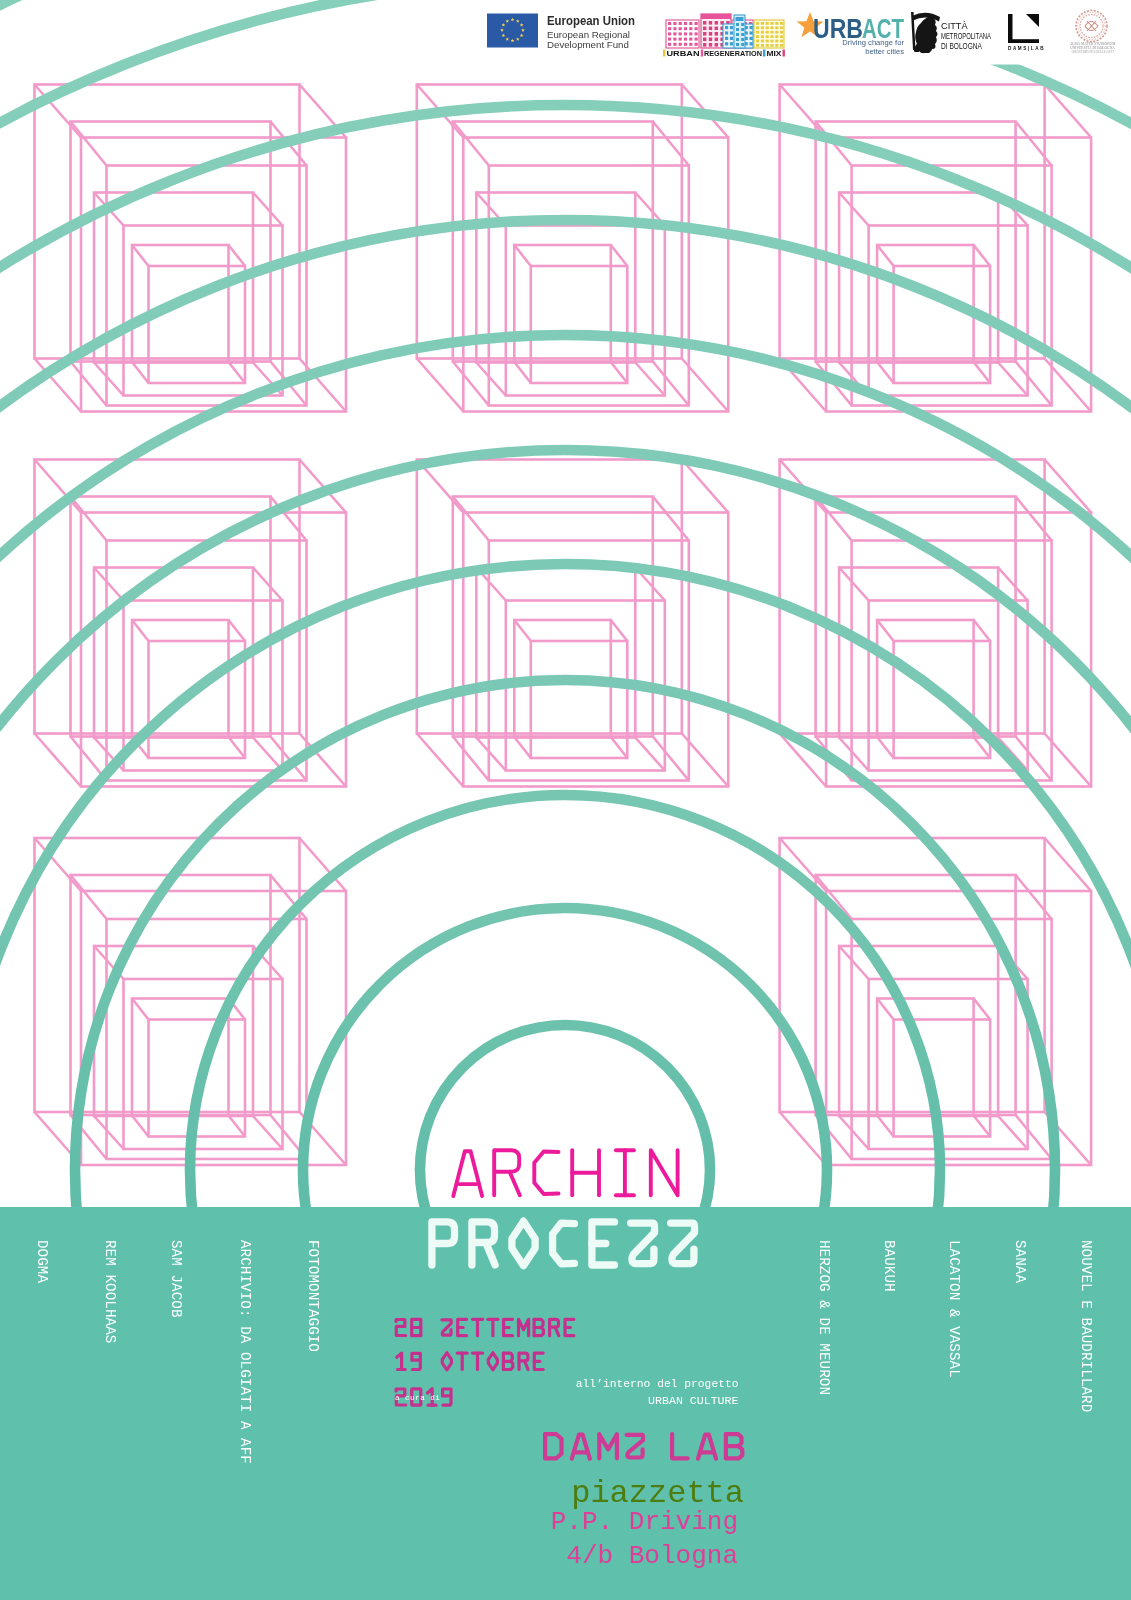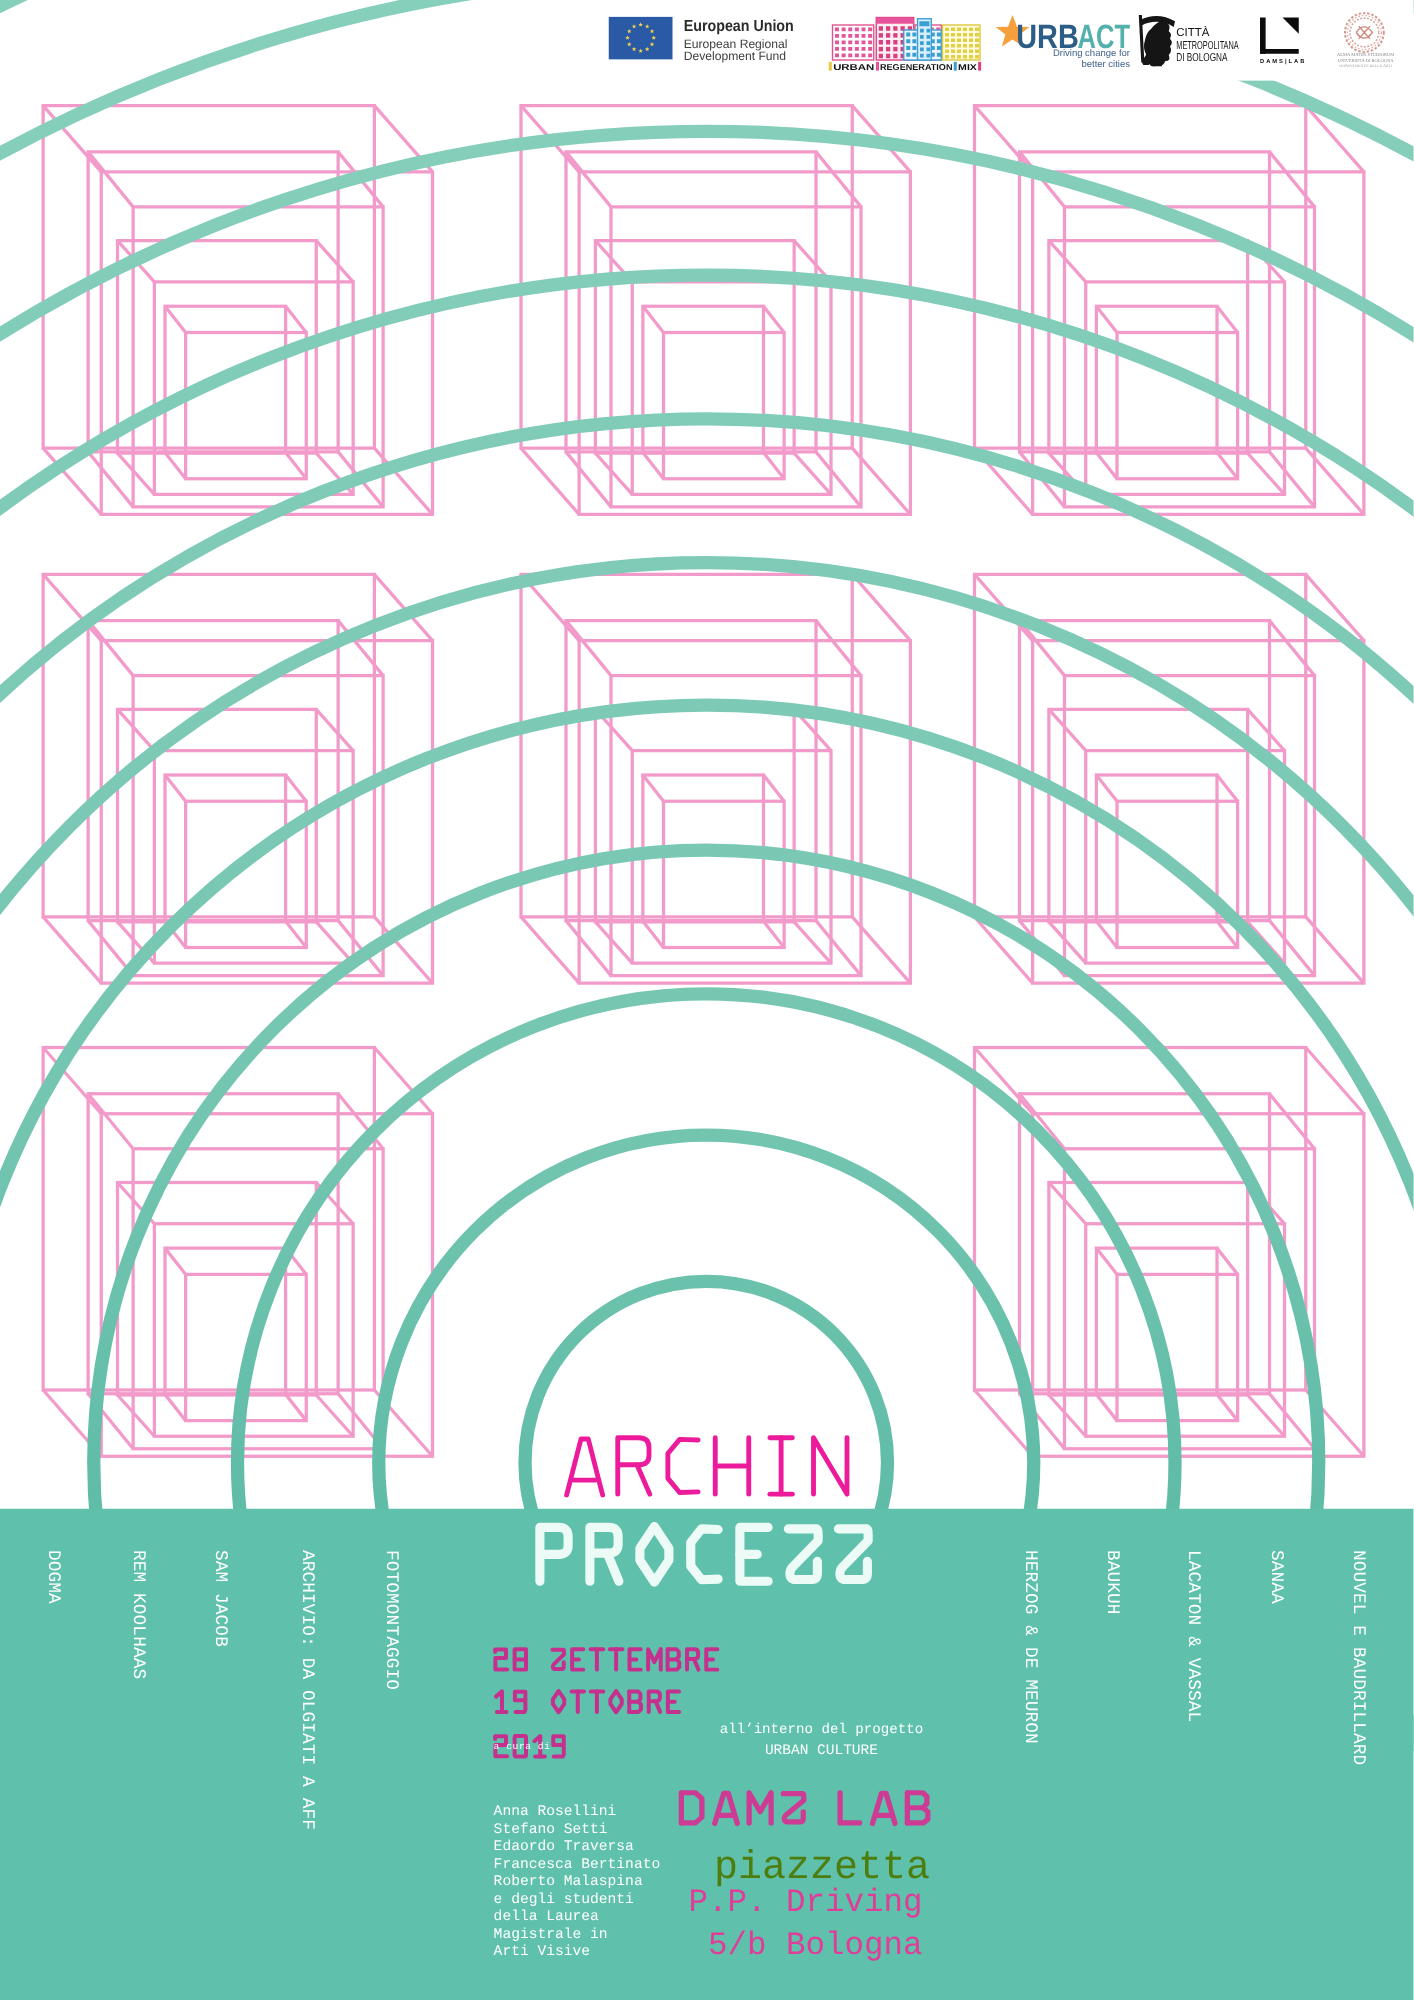--- a/index.html
+++ b/index.html
@@ -428,24 +428,23 @@
 <div class="vlab" style="left:814.9px;top:1240px">HERZOG &amp; DE MEURON</div>
 
 <div class="vlab" style="left:880.1px;top:1240px">BAUKUH</div>
 
 <div class="vlab" style="left:945.3px;top:1240px">LACATON &amp; VASSAL</div>
 
 <div class="vlab" style="left:1011.4px;top:1240px">SANAA</div>
 
 <div class="vlab" style="left:1077.2px;top:1240px">NOUVEL E BAUDRILLARD</div>
 
-<div class="txt" style="right:392.5px;top:1377px;text-align:center;font-size:11.3px;line-height:15.5px;color:#fdfefe">all’interno del progetto<br><span style="font-size:11.6px">URBAN CULTURE</span></div>
+<div class="txt" style="right:392.5px;top:1377px;text-align:right;font-size:11.3px;line-height:15.5px;color:#fdfefe">all’interno del progetto<br><span style="font-size:11.6px">URBAN CULTURE</span></div>
 
 <div class="txt" style="left:394.9px;top:1394px;font-size:7.6px;letter-spacing:0.5px;">a cura di</div>
 
-<div class="txt" style="left:394.9px;top:1441.5px;font-size:11.7px;line-height:14.1px;">Anna Rosellini<br>Stefano Setti<br>Edaordo Traversa<br>Francesca Bertinato<br>Roberto Malaspina<br>e degli studenti<br>della Laurea<br>Magistrale in<br>Arti Visive</div>
 
 <div class="txt" style="right:387px;top:1475px;font-size:32px;color:#4d7c0f;">piazzetta</div>
 
 <div class="txt" style="right:393px;top:1506.5px;font-size:26px;color:#df3d98;">P.P. Driving</div>
 
-<div class="txt" style="right:393px;top:1540.5px;font-size:26px;color:#df3d98;">5/b Bologna</div>
+<div class="txt" style="right:393px;top:1540.5px;font-size:26px;color:#df3d98;">4/b Bologna</div>
 </div>
 
 </body></html>

